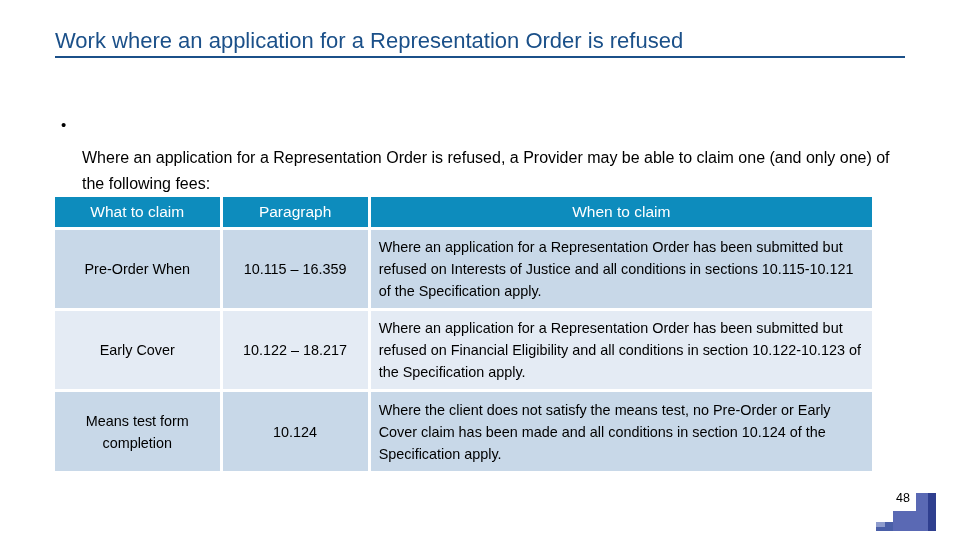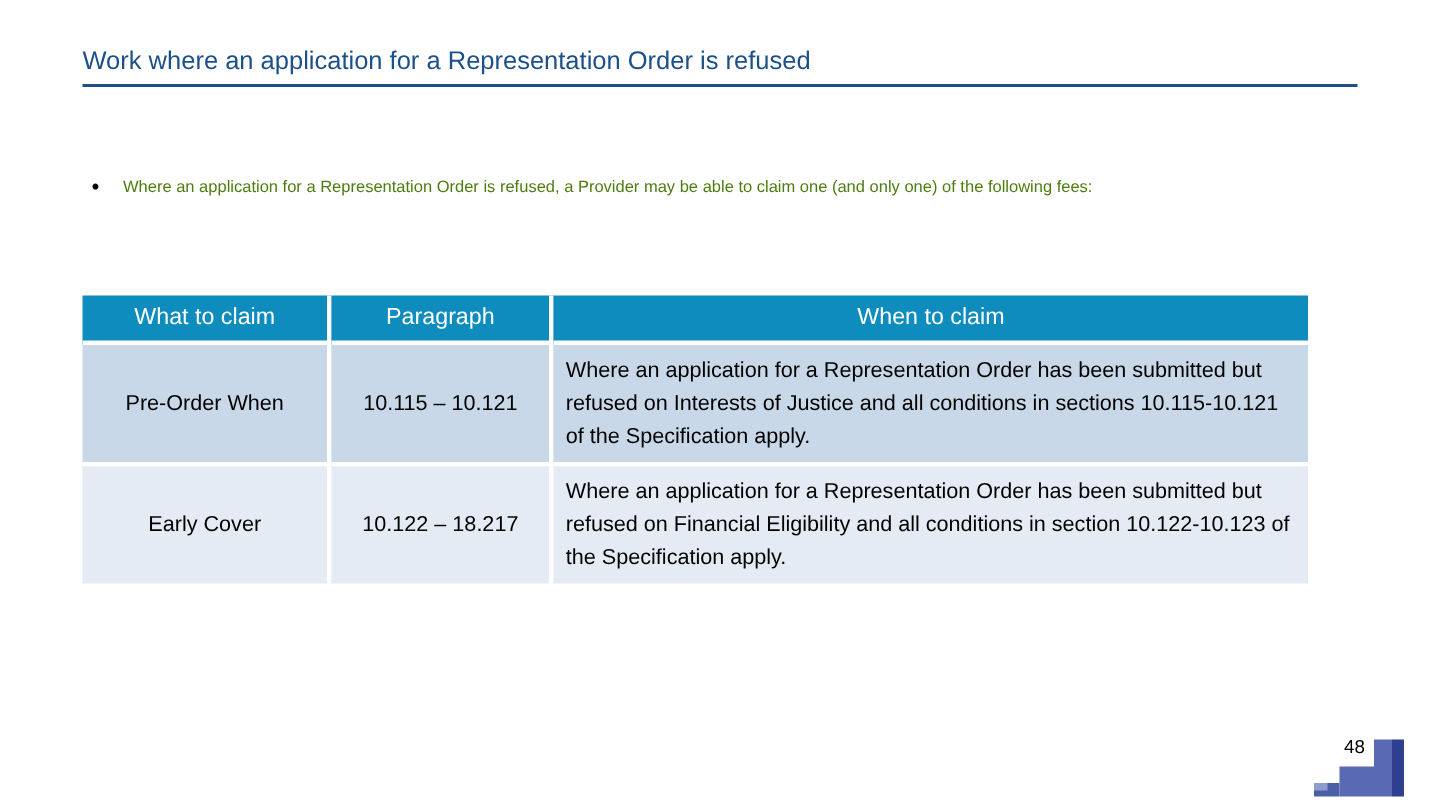--- a/index.html
+++ b/index.html
@@ -15,21 +15,21 @@
     font-family: "Liberation Sans", sans-serif;
     color: #000000;
   }
 
   
   #slide-title {
     position: absolute;
     left: 55px;
     top: 30px;
     width: 860px;
-    font-size: 17px;
+    font-size: 22px;
     line-height: 22px;
     color: #1f5campaign;
     color: #1b5089;
     white-space: nowrap;
   }
   #title-rule {
     position: absolute;
     left: 55px;
     top: 56px;
     width: 850px;
@@ -52,24 +52,25 @@
     width: 25px;
     flex: 0 0 25px;
     font-size: 15px;
     line-height: 26px;
     text-align: left;
     padding-left: 4px;
     box-sizing: border-box;
     color: #000;
   }
   .bullet-text {
-    font-size: 11px;
+    font-size: 16px;
     line-height: 26px;
-    color: #4d7c0f;
+    color: #000000;
     flex: 1 1 auto;
+    margin-top: 33px;
   }
 
   
   #claims-table {
     position: absolute;
     left: 55px;
     top: 197px;
     width: 817px;
     border-collapse: separate;
     border-spacing: 0;
@@ -194,27 +195,32 @@
   <thead>
     <tr>
       <th class="th-cell col-what">What to claim</th>
       <th class="th-cell col-para">Paragraph</th>
       <th class="th-cell col-when">When to claim</th>
     </tr>
   </thead>
   <tbody>
     <tr class="row-a r1">
       <td class="cell-what">Pre-Order When</td>
-      <td class="cell-para">10.115 – 10.121</td>
+      <td class="cell-para">10.115 – 16.359</td>
       <td class="cell-when">Where an application for a Representation Order has been submitted but refused on Interests of Justice and all conditions in sections 10.115-10.121 of the Specification apply.</td>
     </tr>
     <tr class="row-b r2">
       <td class="cell-what">Early Cover</td>
       <td class="cell-para">10.122 – 18.217</td>
       <td class="cell-when">Where an application for a Representation Order has been submitted but refused on Financial Eligibility and all conditions in section 10.122-10.123 of the Specification apply.</td>
+    </tr>
+    <tr class="row-a r3">
+      <td class="cell-what">Means test form completion</td>
+      <td class="cell-para">10.124</td>
+      <td class="cell-when">Where the client does not satisfy the means test, no Pre-Order or Early Cover claim has been made and all conditions in section 10.124 of the Specification apply.</td>
     </tr>
   </tbody>
 </table>
 
 <div id="slide-number">48</div>
 <div id="footer-deco">
   <div class="step" id="step-low"></div>
   <div id="step-low-tip"></div>
   <div class="step" id="step-mid"></div>
   <div class="step" id="step-high"></div>

